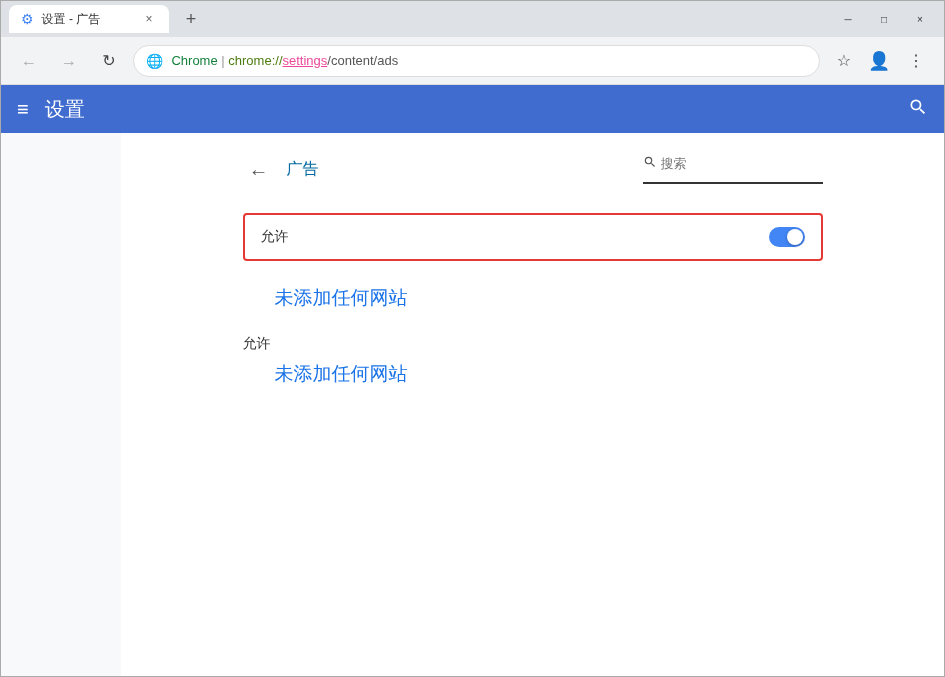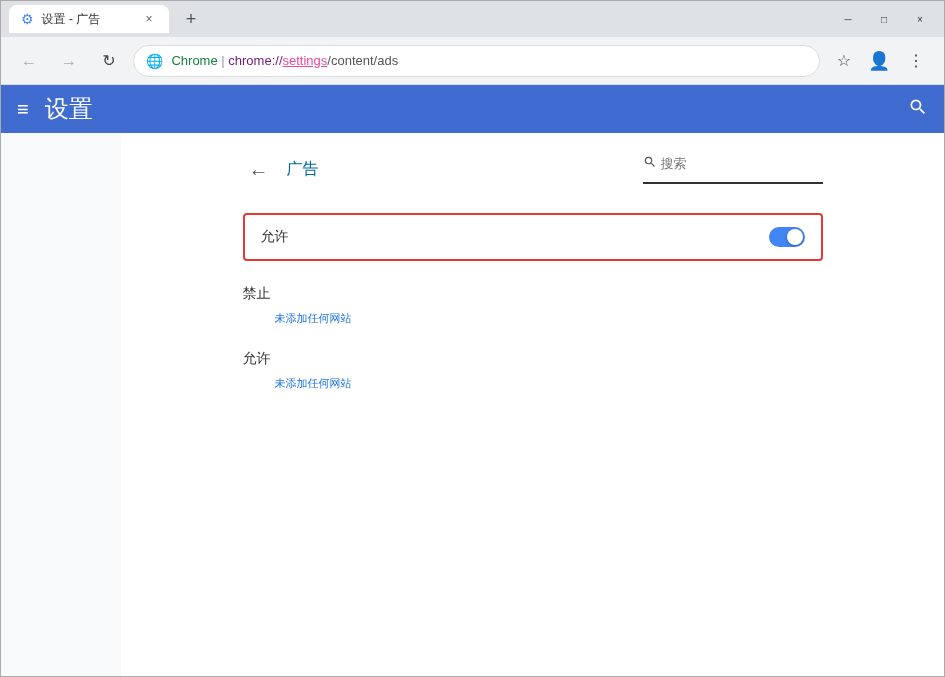--- a/index.html
+++ b/index.html
@@ -19,21 +19,21 @@
     
     .address-bar { background: #f1f3f4; height: 48px; display: flex; align-items: center; padding: 0 12px; gap: 8px; border-bottom: 1px solid #ddd; flex-shrink: 0; }
     .nav-btn { width: 32px; height: 32px; display: flex; align-items: center; justify-content: center; border-radius: 50%; cursor: pointer; color: #444; font-size: 16px; }
     .nav-btn.disabled { color: #aaa; cursor: default; }
     .url-bar { flex: 1; background: #fff; border: 1px solid #ddd; border-radius: 20px; height: 32px; display: flex; align-items: center; padding: 0 12px; gap: 8px; font-size: 13px; color: #333; }
     .toolbar-right { display: flex; gap: 4px; }
 
     
     .app-header { background: #3f6cce; height: 48px; display: flex; align-items: center; padding: 0 16px; flex-shrink: 0; }
     .menu-icon { color: white; font-size: 20px; cursor: pointer; margin-right: 16px; }
-    .app-title { color: white; font-size: 24px; font-weight: 400; }
+    .app-title { color: white; font-size: 20px; font-weight: 400; }
     .search-icon-header { margin-left: auto; color: white; font-size: 20px; cursor: pointer; }
 
     
     .main { display: flex; flex: 1; overflow: hidden; }
     .sidebar { width: 120px; background: #f8f9fa; flex-shrink: 0; }
     .content-area { flex: 1; background: #fff; overflow-y: auto; }
     .content-inner { max-width: 660px; padding: 20px 40px; margin: 0 auto; }
 
     
     .page-header { display: flex; align-items: center; justify-content: space-between; margin-bottom: 24px; padding-bottom: 4px; }
@@ -46,21 +46,21 @@
     
     .toggle-section { border: 2px solid #e53935; border-radius: 4px; padding: 12px 16px; display: flex; align-items: center; justify-content: space-between; margin-bottom: 24px; }
     .toggle-label { font-size: 14px; color: #333; }
     .toggle { position: relative; width: 36px; height: 20px; }
     .toggle input { opacity: 0; width: 0; height: 0; }
     .toggle-slider { position: absolute; top: 0; left: 0; right: 0; bottom: 0; background: #4285f4; border-radius: 20px; cursor: pointer; transition: 0.2s; }
     .toggle-slider::after { content: ''; position: absolute; width: 16px; height: 16px; border-radius: 50%; background: white; top: 2px; right: 2px; transition: 0.2s; box-shadow: 0 1px 3px rgba(0,0,0,0.3); }
 
     
     .section-header { font-size: 14px; color: #333; margin-bottom: 8px; }
-    .empty-text { font-size: 11px; color: #1a73e8; padding-left: 32px; margin-bottom: 24px; }
+    .empty-text { font-size: 19px; color: #1a73e8; padding-left: 32px; margin-bottom: 24px; }
 
     .section-group { margin-bottom: 20px; }
   </style>
 </head>
 <body>
 
 <div class="window">
 
   <div class="title-bar">
     <div class="tab">
@@ -84,21 +84,21 @@
       <span>→</span>
     </div>
     <div class="nav-btn">
       <span>↻</span>
     </div>
     <div class="url-bar">
       <span style="color:#4285f4; font-size:14px;">🌐</span>
       <span style="font-size:13px; color:#333;">
         <span style="color:#15803d;">Chrome</span>
         <span style="color:#999;"> | </span>
-        <span style="color:#701a75;margin-top:48px;">chrome://</span><span style="color:#ec4899; text-decoration:underline;">settings</span><span style="color:#555;">/content/ads</span>
+        <span style="color:#4d7c0f;margin-top:48px;">chrome://</span><span style="color:#ec4899; text-decoration:underline;">settings</span><span style="color:#555;">/content/ads</span>
       </span>
     </div>
     <div class="toolbar-right">
       <div class="nav-btn">
         <span>☆</span>
       </div>
       <div class="nav-btn">
         <span style="font-size:18px;">👤</span>
       </div>
       <div class="nav-btn">
@@ -141,21 +141,20 @@
 
         <div class="toggle-section">
           <span class="toggle-label">允许</span>
           <label class="toggle">
             <input type="checkbox" checked="" style="">
             <span class="toggle-slider"></span>
           </label>
         </div>
 
         <div class="section-group">
-          <div class="section-header">禁止</div>
           <div class="empty-text">未添加任何网站</div>
         </div>
 
         <div class="section-group">
           <div class="section-header">允许</div>
           <div class="empty-text">未添加任何网站</div>
         </div>
 
       </div>
     </div>

